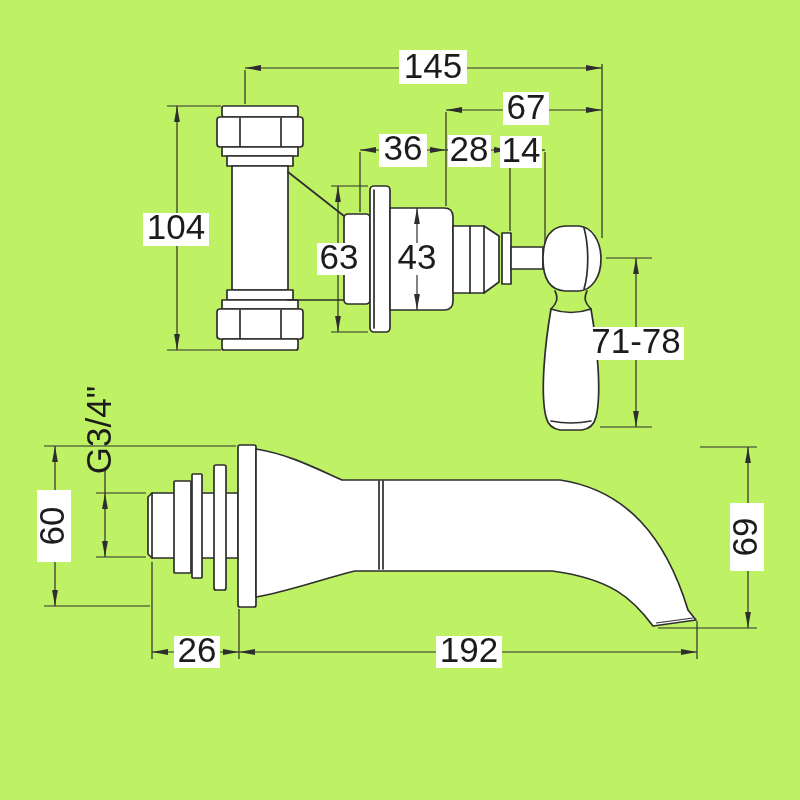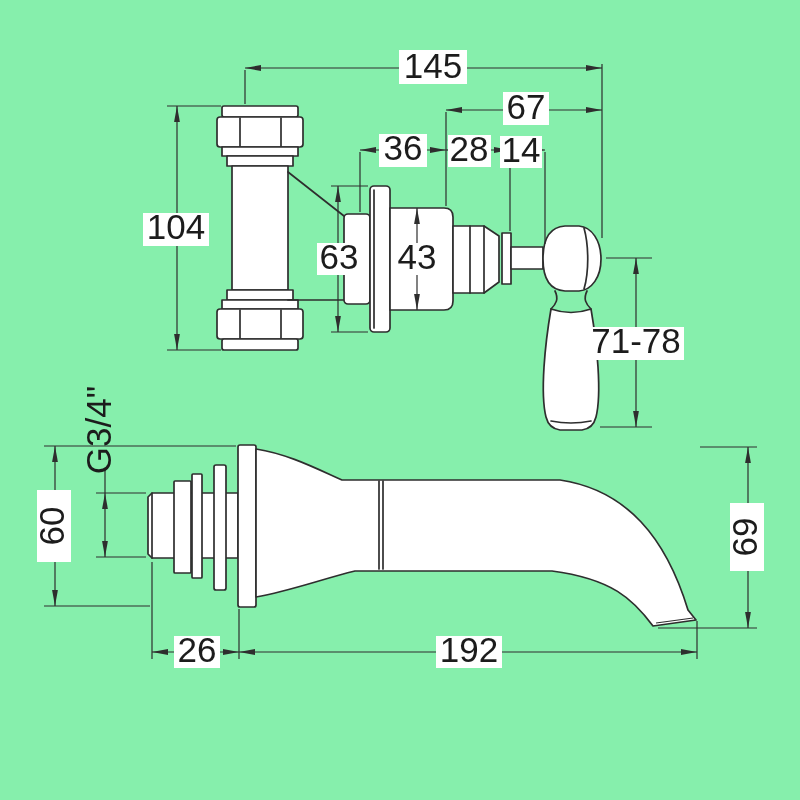--- a/index.html
+++ b/index.html
@@ -1,16 +1,16 @@
 <!DOCTYPE html>
 <html><head>
 <meta charset="utf-8">
 <style>
   html,body{margin:0;padding:0;background:#ffffff;}
-  .stage{position:relative;width:800px;height:800px;background:#86efac;overflow:hidden;
+  .stage{position:relative;width:800px;height:800px;background:#bef264;overflow:hidden;
          font-family:"Liberation Sans", sans-serif;}
   svg{position:absolute;left:0;top:0;}
   .ol{fill:#ffffff;stroke:#2e2e2e;stroke-width:1.7;stroke-linejoin:round;}
   .ln{fill:none;stroke:#2e2e2e;stroke-width:1.7;stroke-linejoin:round;stroke-linecap:round;}
   .thin{fill:none;stroke:#2e2e2e;stroke-width:1.2;}
   .dim{fill:none;stroke:#2e2e2e;stroke-width:1.2;}
   .bg{fill:#ffffff;stroke:none;}
   .dimtxt{font-family:"Liberation Sans", sans-serif;font-size:35px;fill:#1c1c1c;
           text-anchor:middle;dominant-baseline:middle;}
 </style>

